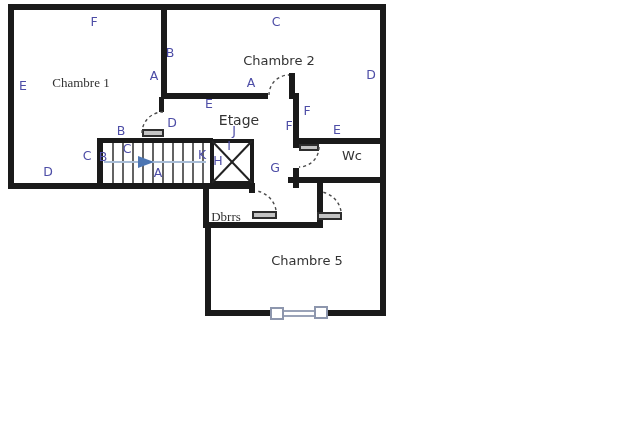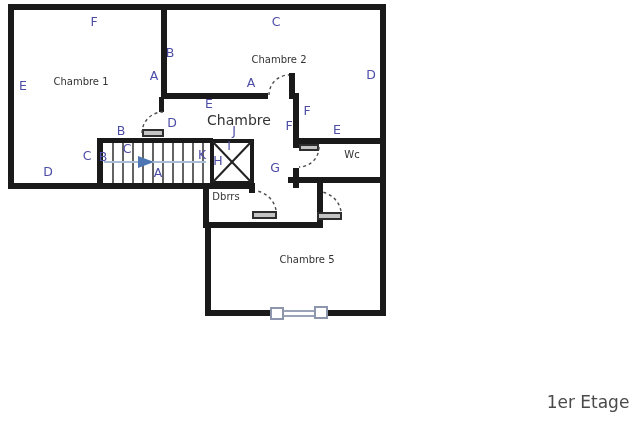--- a/index.html
+++ b/index.html
@@ -3,21 +3,21 @@
 <meta charset="utf-8">
 <style>
   html,body{margin:0;padding:0;background:#ffffff;}
   #canvas{position:relative;width:640px;height:423px;background:#ffffff;overflow:hidden;
           font-family:"DejaVu Sans", sans-serif;}
   .wall{position:absolute;background:#1a1a1a;}
   .leaf{position:absolute;background:#c3c3c3;border:2px solid #2e2e2e;box-sizing:border-box;}
   .marker{position:absolute;transform:translate(-50%,-50%);color:#4d4da6;
           font-size:12.5px;font-weight:500;letter-spacing:0;line-height:1;}
   .room-label{position:absolute;transform:translate(-50%,-50%);color:#333333;
-          font-size:10px;white-space:nowrap;line-height:1;}
+          font-size:13px;white-space:nowrap;line-height:1;}
   .room-label.big{font-size:14px;}
   .plan-title{position:absolute;transform:translate(-50%,-50%);color:#4a4a4a;
           font-size:17px;white-space:nowrap;}
   .win-box{position:absolute;background:#ffffff;border:2px solid #8d96ad;box-sizing:border-box;}
   .win-line{position:absolute;background:#9aa3b8;}
   svg.overlay{position:absolute;left:0;top:0;pointer-events:none;}
 </style>
 </head>
 <body>
 
@@ -88,25 +88,25 @@
     <g fill="none" stroke="#4a4a4a" stroke-width="1.4" stroke-dasharray="3,3">
       <path d="M 142 133 A 21 21 0 0 1 163 112"></path>
       <path d="M 269 95 A 20 20 0 0 1 289 75"></path>
       <path d="M 319 147 A 20 20 0 0 1 299 167"></path>
       <path d="M 276 210 A 24 24 0 0 0 257 191"></path>
       <path d="M 341 211 A 24 24 0 0 0 322 192"></path>
     </g>
   </svg>
 
   <div id="room-labels">
-      <span class="room-label" style="left: 81px; top: 82px;">Chambre 1</span>
+      <span class="room-label" style="left: 81px; top: 82px; font-family: Liberation Serif, serif;">Chambre 1</span>
       <span class="room-label" style="left: 279px; top: 60px;">Chambre 2</span>
-      <span class="room-label big" style="left: 239px; top: 120px;">Chambre</span>
+      <span class="room-label big" style="left: 239px; top: 120px;">Etage</span>
       <span class="room-label" style="left: 352px; top: 155px;">Wc</span>
-      <span class="room-label" style="left: 226px; top: 197px;">Dbrrs</span>
+      <span class="room-label" style="left: 226px; top: 216px; font-family: Liberation Serif, serif;">Dbrrs</span>
       <span class="room-label" style="left: 307px; top: 260px;">Chambre 5</span>
     </div>
   <div id="markers">
       <span class="marker" style="left: 94px; top: 22px;">F</span>
       <span class="marker" style="left: 276px; top: 22px;">C</span>
       <span class="marker" style="left: 23px; top: 86px;">E</span>
       <span class="marker" style="left: 371px; top: 75px;">D</span>
       <span class="marker" style="left: 170px; top: 53px;">B</span>
       <span class="marker" style="left: 154px; top: 76px;">A</span>
       <span class="marker" style="left: 209px; top: 104px;">E</span>
@@ -121,14 +121,13 @@
       <span class="marker" style="left: 103px; top: 157px;">B</span>
       <span class="marker" style="left: 127px; top: 149px;">C</span>
       <span class="marker" style="left: 158px; top: 173px;">A</span>
       <span class="marker" style="left: 202px; top: 155px;">K</span>
       <span class="marker" style="left: 218px; top: 161px;">H</span>
       <span class="marker" style="left: 229px; top: 146px;">I</span>
       <span class="marker" style="left: 234px; top: 131px;">J</span>
       <span class="marker" style="left: 275px; top: 168px;">G</span>
     </div>
 
-  <div class="plan-title" style="left:588px;top:402px;">1er Etage</div>
 </div>
 
 </body></html>

